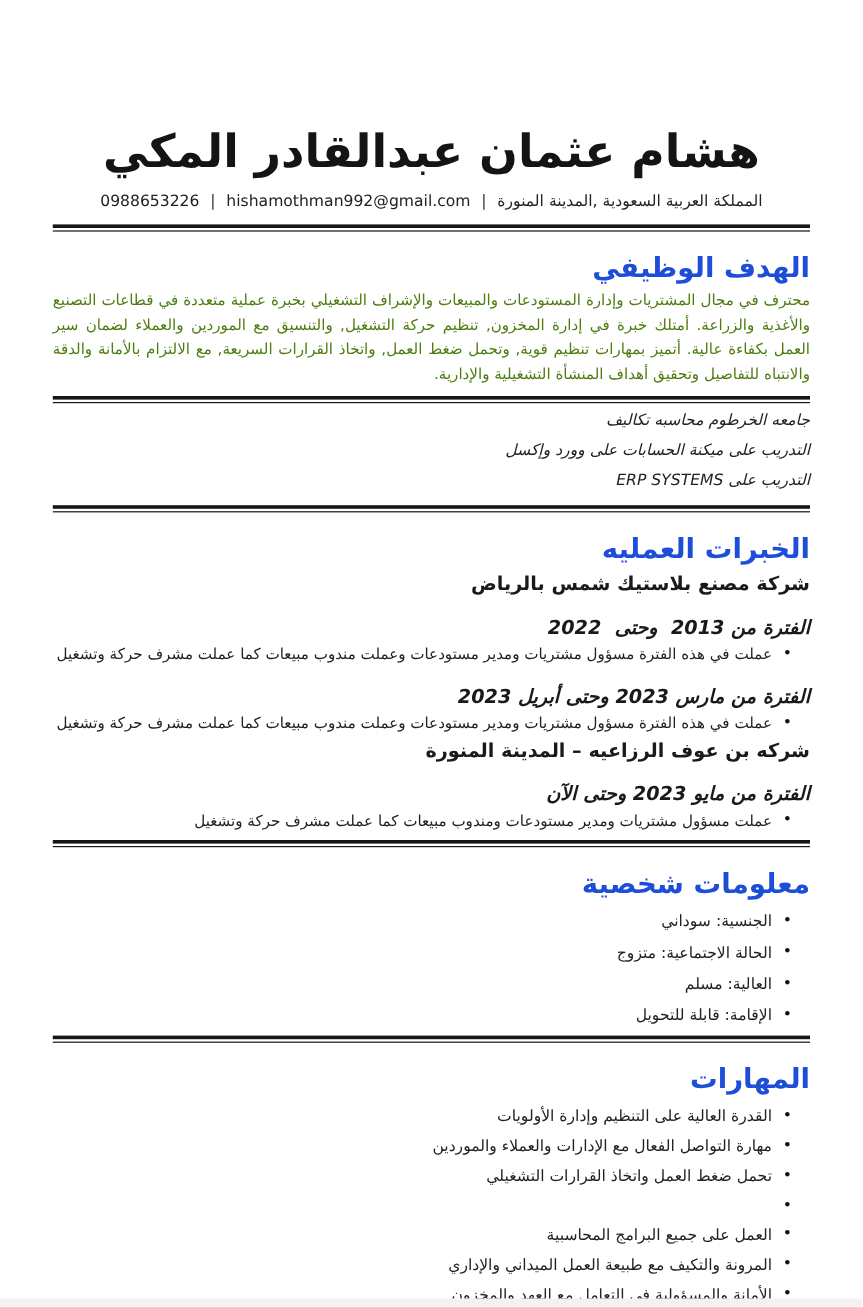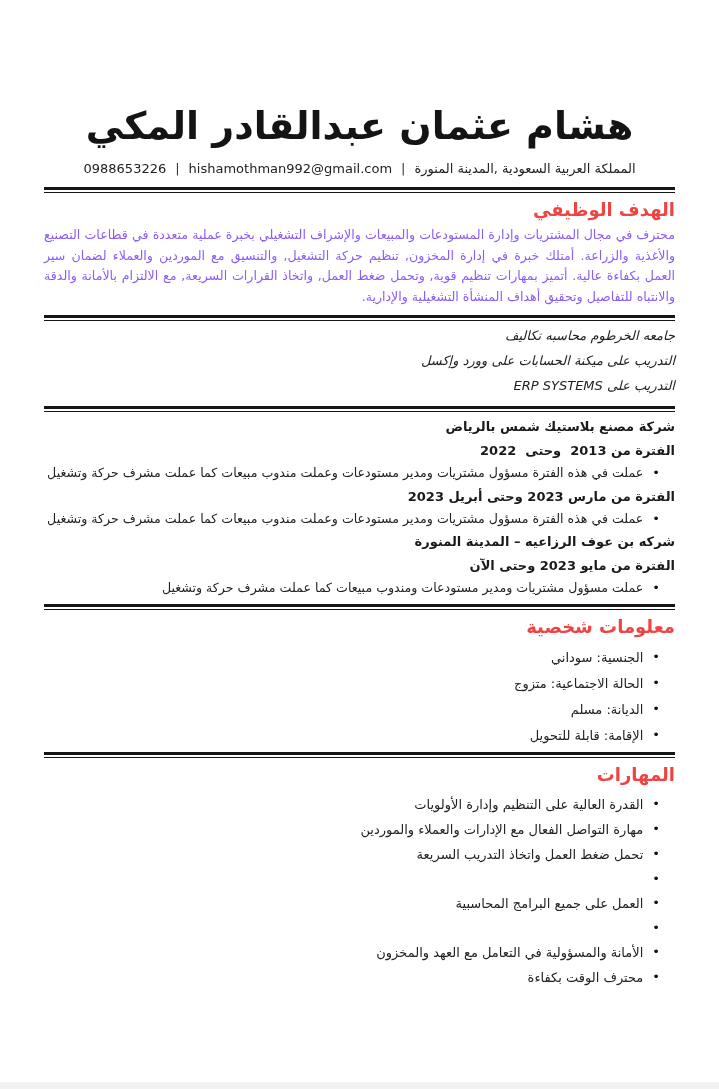--- a/index.html
+++ b/index.html
@@ -41,47 +41,47 @@
   .contact .ltr { direction: ltr; unicode-bidi: isolate; }
   .contact .sep { color: #333333; font-size: 13px; }
   .rule {
     margin-top: 9px;
     height: 6px;
     border-top: 3px solid #161616;
     border-bottom: 1px solid #161616;
   }
   .rule.tight { margin-top: 8px; }
   .heading {
-    margin-top: 3px;
-    font-size: 18px;
+    margin-top: 18px;
+    font-size: 23px;
     font-weight: 700;
     line-height: 27px;
-    color: #ef4444;
+    color: #1d4ed8;
     text-align: right;
   }
   .para {
     margin-top: 2px;
     font-size: 12.6px;
     line-height: 20.5px;
     text-align: justify;
-    color: #8b5cf6;
+    color: #4d7c0f;
   }
   .edu { margin-top: 2px; }
   .edu-item { font-size: 13px; line-height: 25px; color: #222222; text-align: right; font-style: italic; }
   .job .company,
   .job .period {
-    font-size: 13px;
+    font-size: 16px;
     font-weight: 700;
     line-height: 16px;
     color: #1a1a1a;
     text-align: right;
     white-space: pre-wrap;
   }
   .job .company { margin-top: 7px; }
-  .job .period  { margin-top: 8px; }
+  .job .period  { margin-top: 20px; font-style: italic; }
   .bullet-row {
     margin-top: 6px;
     display: flex;
     align-items: flex-start;
     gap: 9px;
     padding-right: 15px;
     font-size: 12.6px;
     line-height: 16px;
     color: #222222;
   }
@@ -125,20 +125,21 @@
   <p class="para">محترف في مجال المشتريات وإدارة المستودعات والمبيعات والإشراف التشغيلي بخبرة عملية متعددة في قطاعات التصنيع والأغذية والزراعة. أمتلك خبرة في إدارة المخزون, تنظيم حركة التشغيل, والتنسيق مع الموردين والعملاء لضمان سير العمل بكفاءة عالية. أتميز بمهارات تنظيم قوية, وتحمل ضغط العمل, واتخاذ القرارات السريعة, مع الالتزام بالأمانة والدقة والانتباه للتفاصيل وتحقيق أهداف المنشأة التشغيلية والإدارية.</p>
 
   <div class="rule tight"></div>
   <div class="edu">
     <div class="edu-item">جامعه الخرطوم محاسبه تكاليف</div>
     <div class="edu-item">التدريب على ميكنة الحسابات على وورد وإكسل</div>
     <div class="edu-item">التدريب على ERP SYSTEMS</div>
   </div>
 
   <div class="rule tight"></div>
+  <h2 class="heading">الخبرات العمليه</h2>
 
   <div class="job">
     <div class="company">شركة مصنع بلاستيك شمس بالرياض</div>
     <div class="period">الفترة من 2013  وحتى  2022</div>
     <div class="bullet-row">
       <span class="dot">•</span>
       <span>عملت في هذه الفترة مسؤول مشتريات ومدير مستودعات وعملت مندوب مبيعات كما عملت مشرف حركة وتشغيل</span>
     </div>
   </div>
 
@@ -165,52 +166,53 @@
     <li>
       <span class="dot">•</span>
       <span>الجنسية: سوداني</span>
     </li>
     <li>
       <span class="dot">•</span>
       <span>الحالة الاجتماعية: متزوج</span>
     </li>
     <li>
       <span class="dot">•</span>
-      <span>الديانة: مسلم</span>
+      <span>العالية: مسلم</span>
     </li>
     <li>
       <span class="dot">•</span>
       <span>الإقامة: قابلة للتحويل</span>
     </li>
   </ul>
 
   <div class="rule tight"></div>
   <h2 class="heading">المهارات</h2>
   <ul class="list skills">
     <li>
       <span class="dot">•</span>
       <span>القدرة العالية على التنظيم وإدارة الأولويات</span>
     </li>
     <li>
       <span class="dot">•</span>
       <span>مهارة التواصل الفعال مع الإدارات والعملاء والموردين</span>
     </li>
     <li>
       <span class="dot">•</span>
-      <span>تحمل ضغط العمل واتخاذ التدريب السريعة</span>
+      <span>تحمل ضغط العمل واتخاذ القرارات التشغيلي</span>
     </li>
     <li>
       <span class="dot">•</span>
     </li>
     <li>
       <span class="dot">•</span>
       <span>العمل على جميع البرامج المحاسبية</span>
     </li>
     <li>
       <span class="dot">•</span>
+      <span>المرونة والتكيف مع طبيعة العمل الميداني والإداري</span>
     </li>
     <li>
       <span class="dot">•</span>
       <span>الأمانة والمسؤولية في التعامل مع العهد والمخزون</span>
     </li>
     <li>
       <span class="dot">•</span>
       <span>محترف الوقت بكفاءة</span>
     </li>
   </ul>

